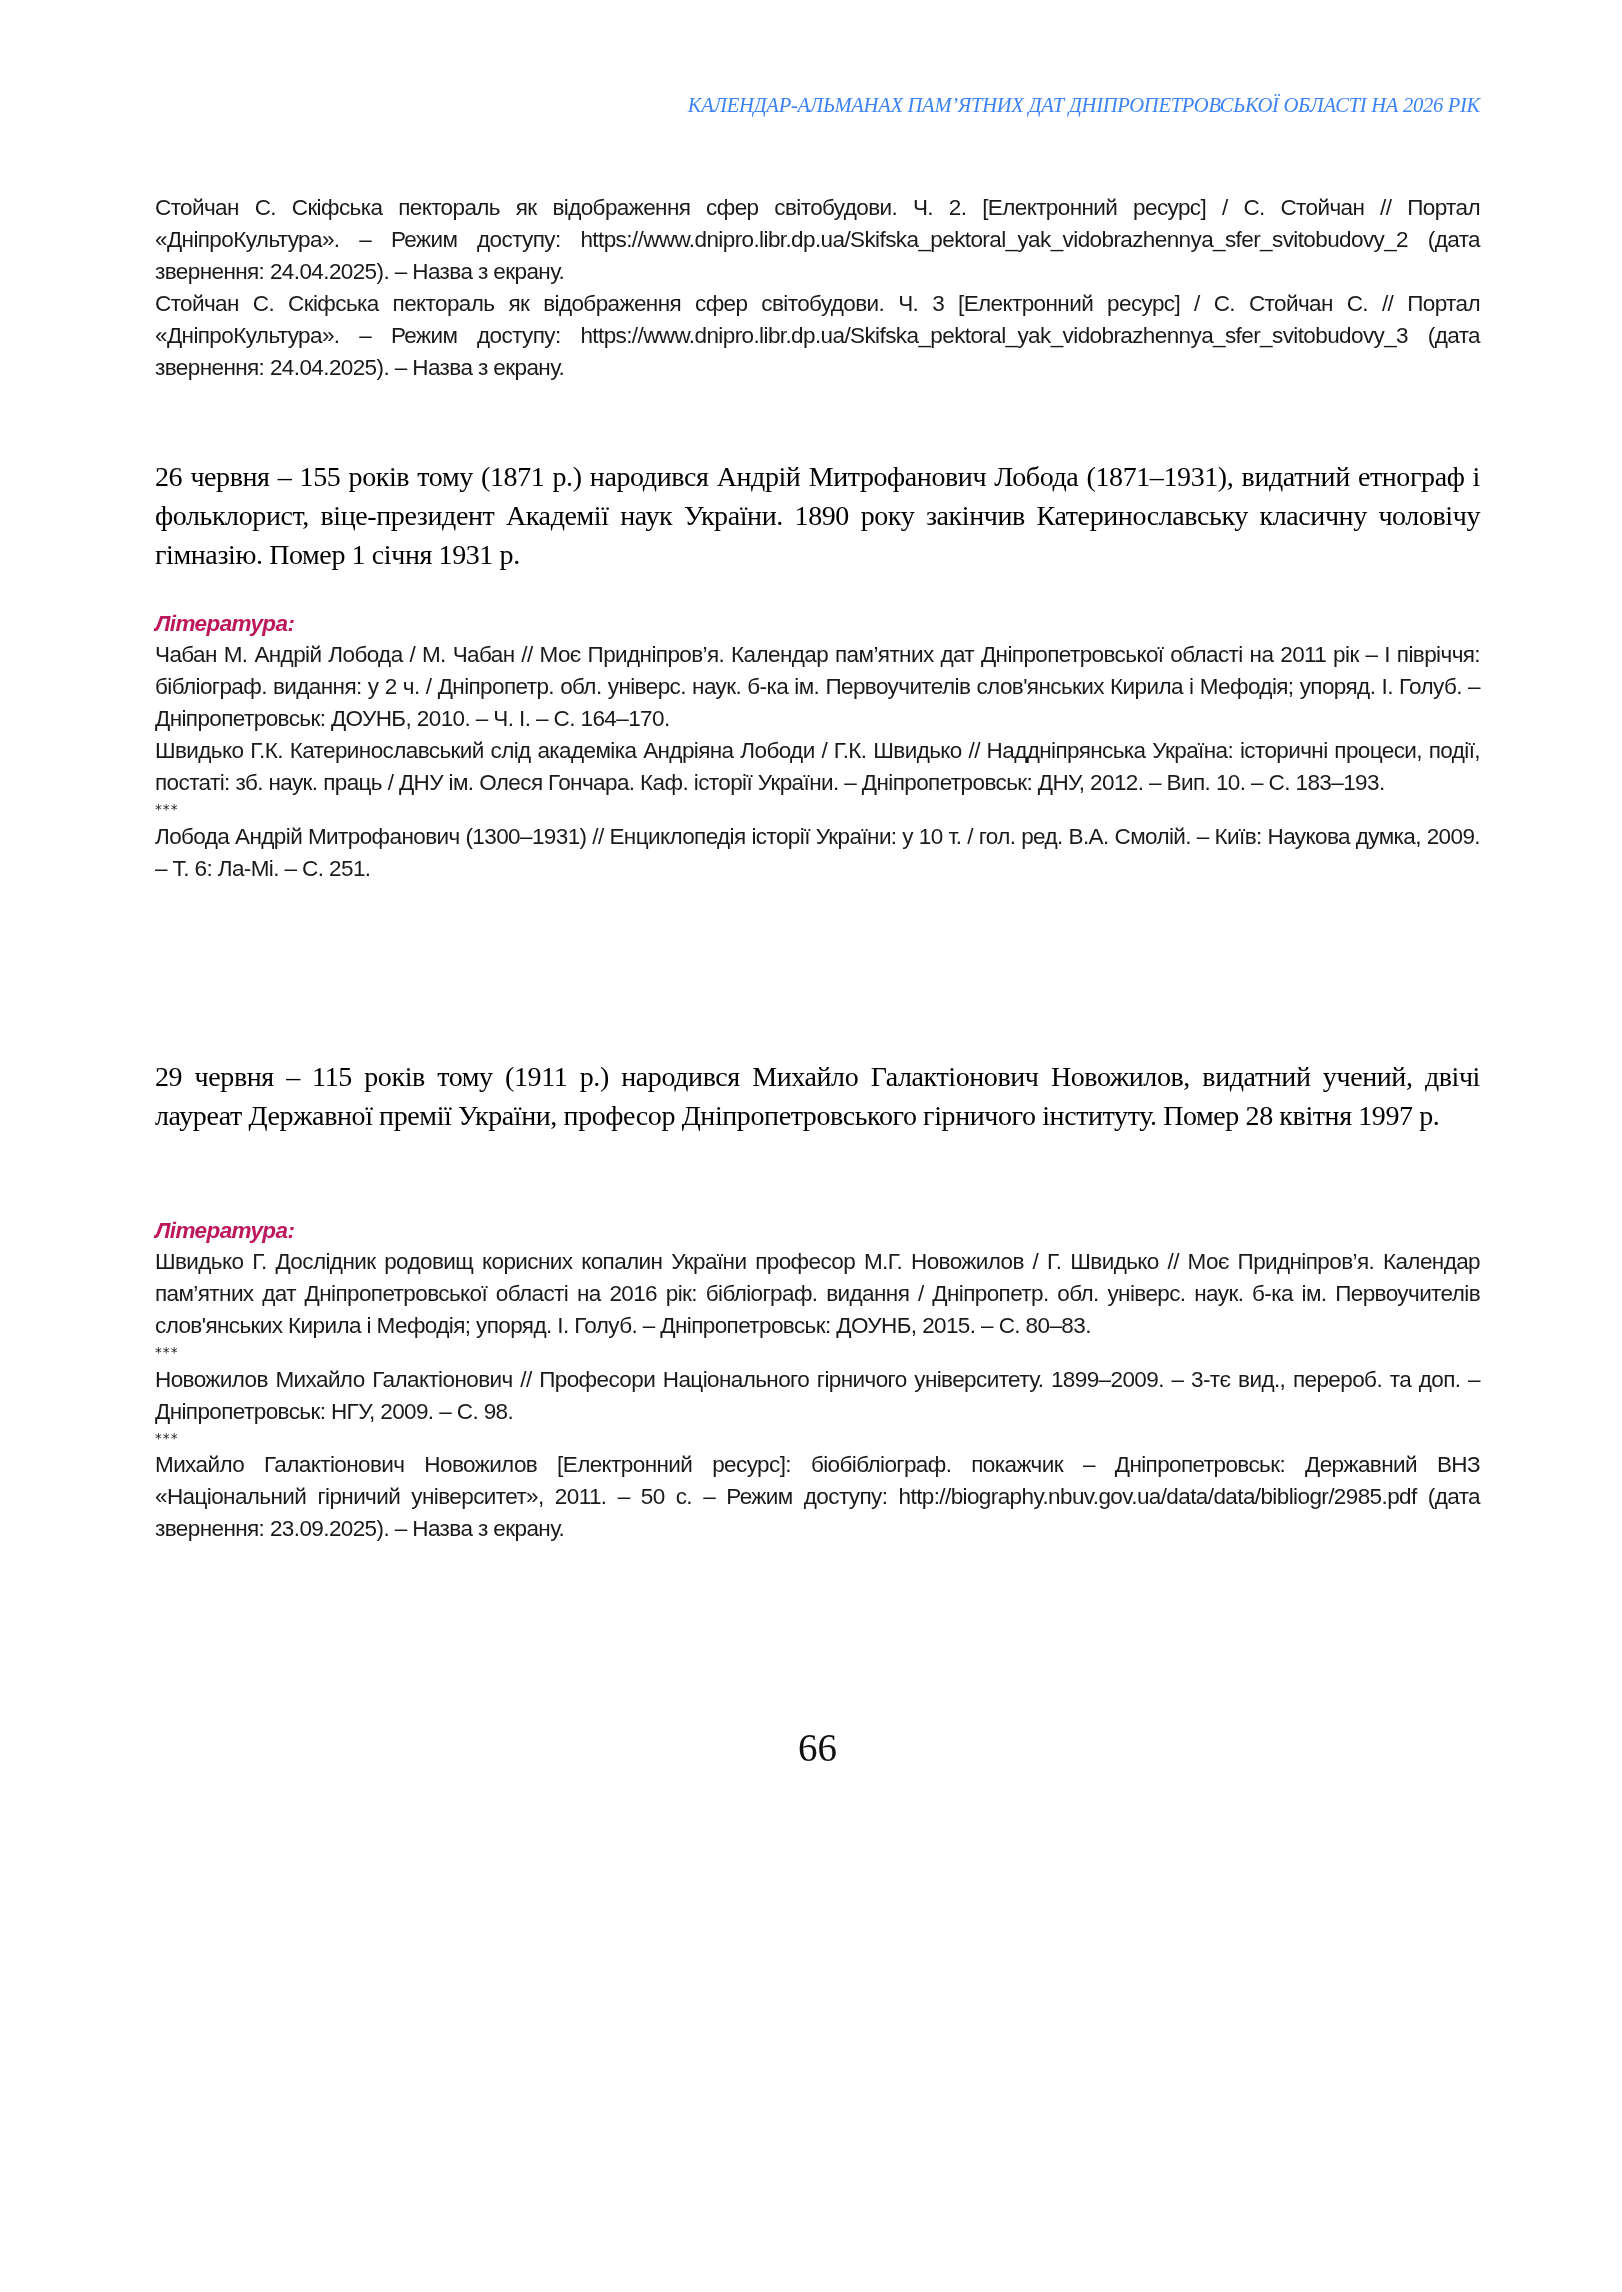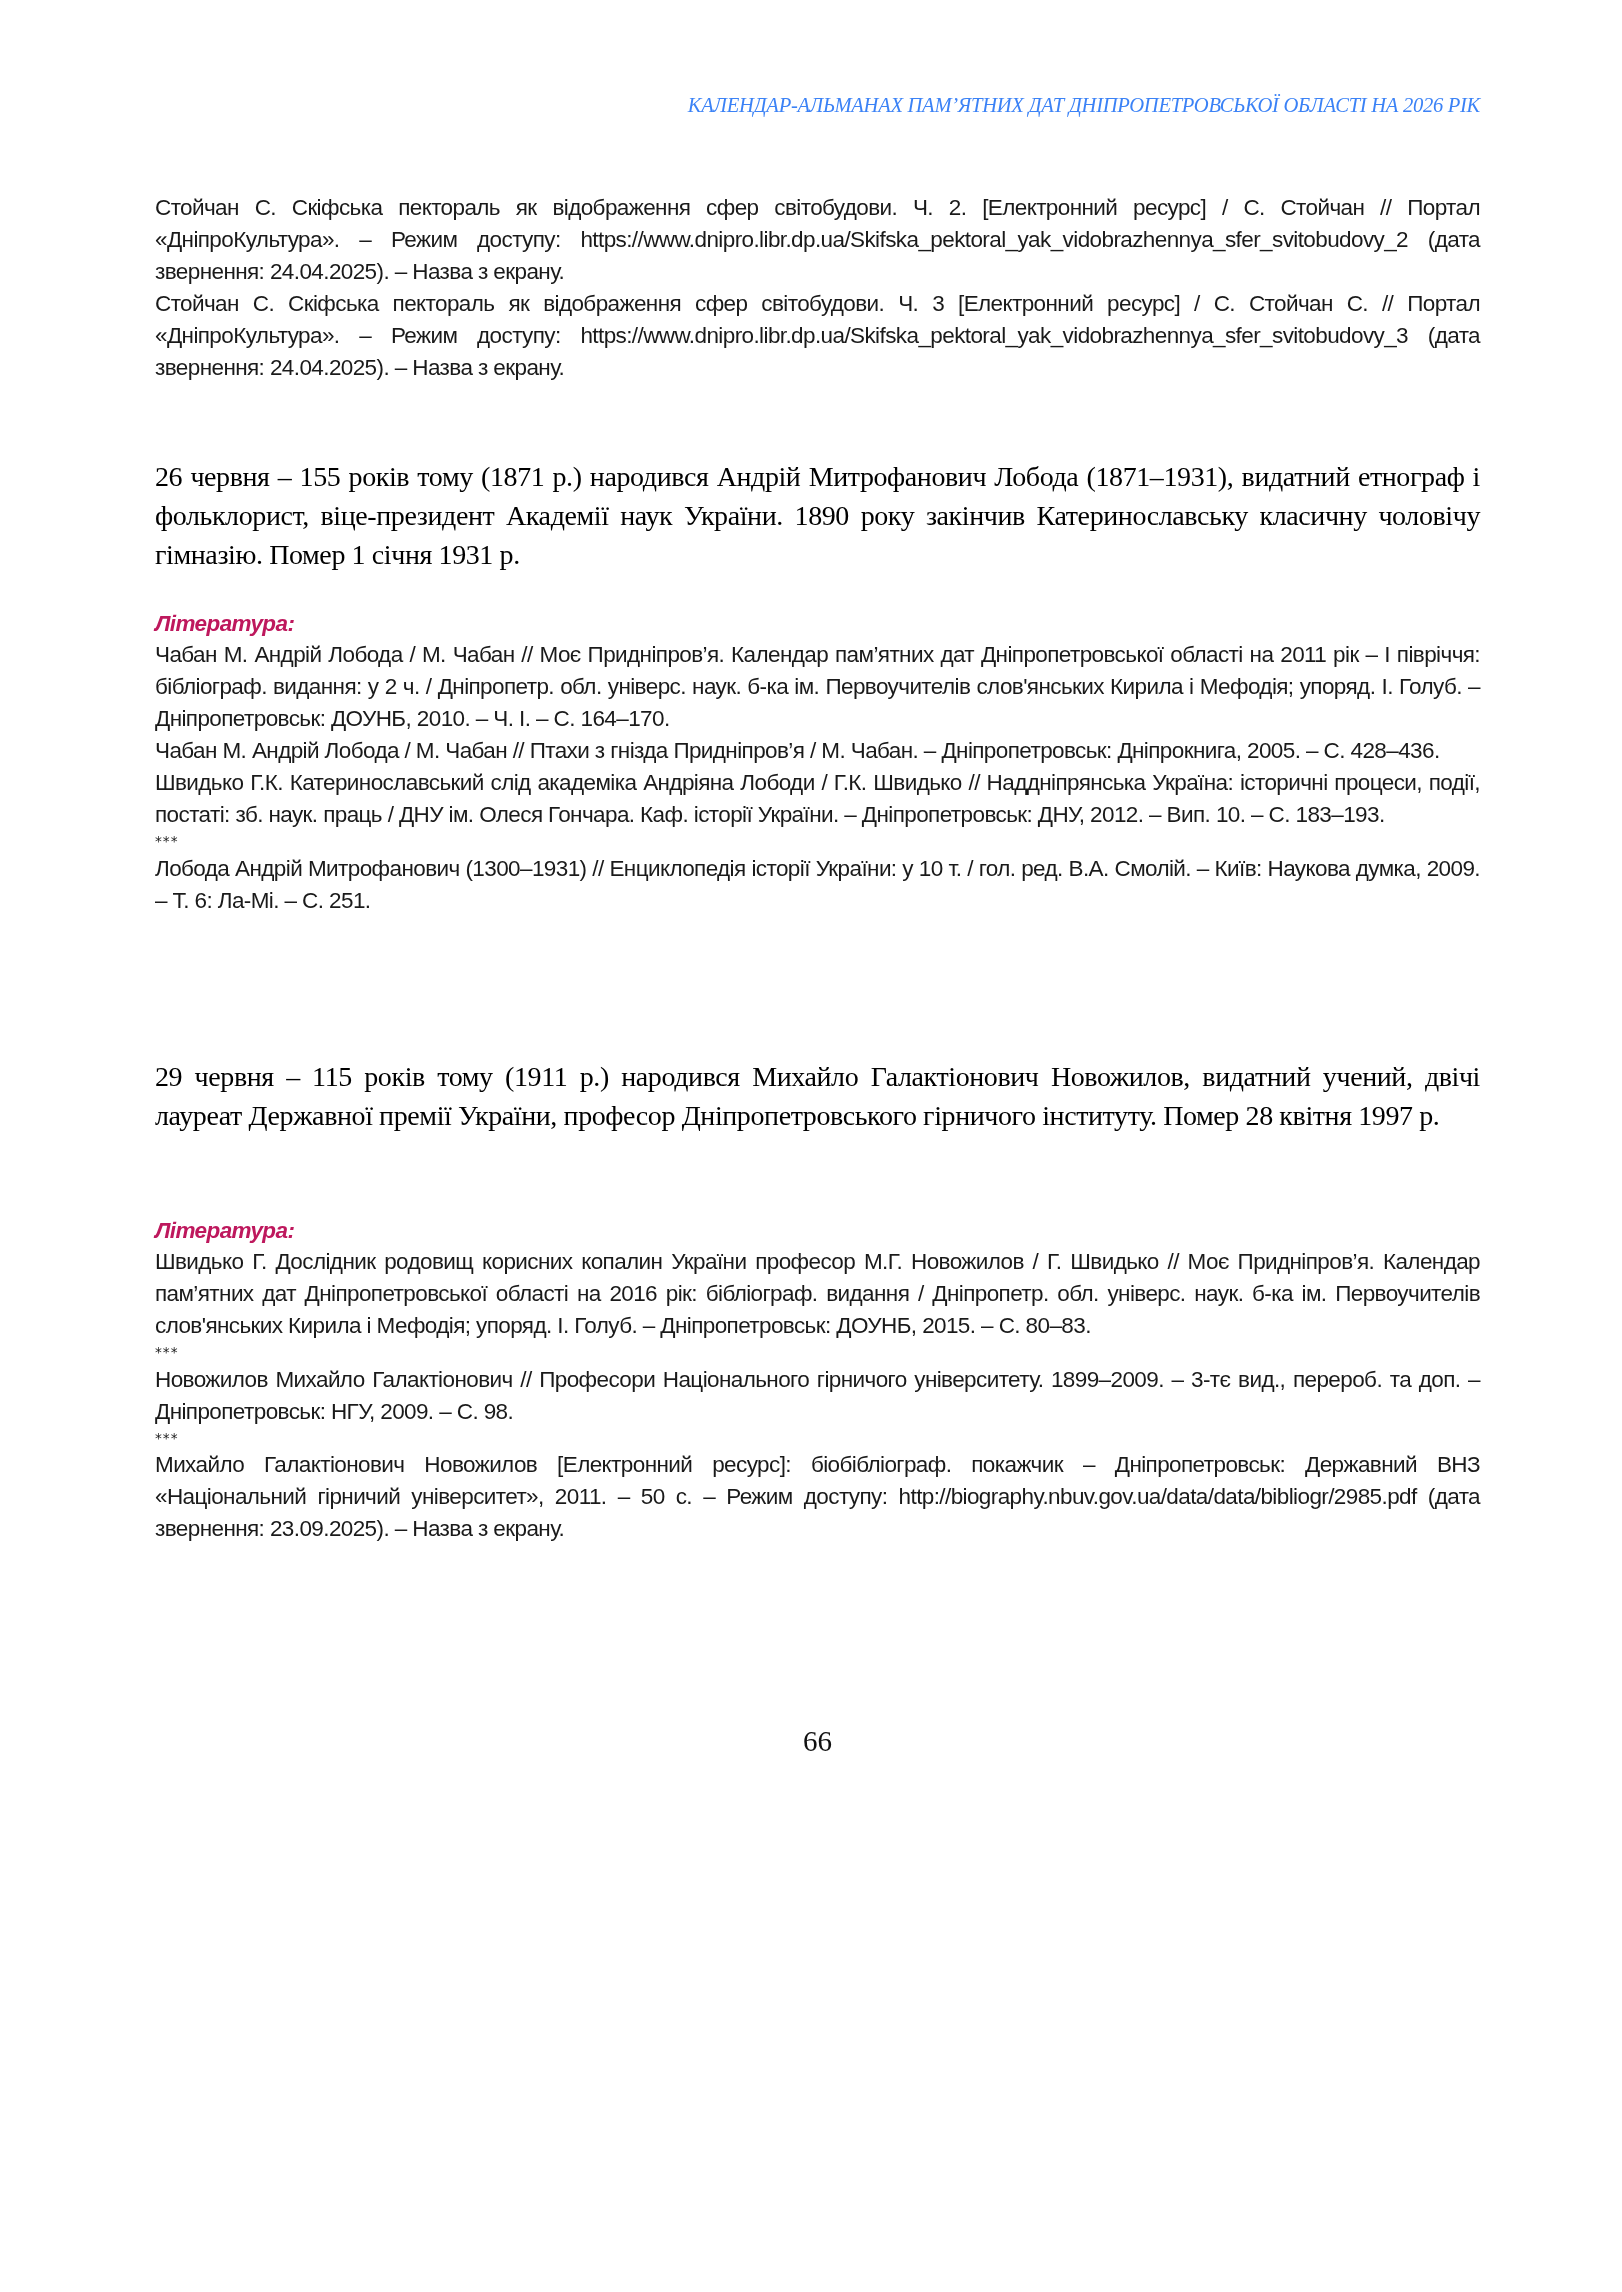--- a/index.html
+++ b/index.html
@@ -13,40 +13,39 @@
   .block1 { position:absolute; top:192px; left:0; width:1325px; }
   .heading { position:absolute; left:0; width:1325px; font-family:"Liberation Serif", serif; font-weight:normal;
     font-size:28px; line-height:39px; text-align:justify; text-align-last:left; letter-spacing:-0.4px; color:#000000; }
   .h1 { top:457px; }
   .h2 { top:1057px; }
   .lit-label { font-family:"Liberation Sans", sans-serif; font-style:italic; font-weight:bold; font-size:22.5px; line-height:31px; color:#be185d; }
   .lit1 { position:absolute; top:608px; left:0; width:1325px; }
   .lit2 { position:absolute; top:1215px; left:0; width:1325px; }
   .stars { font-family:"DejaVu Sans", sans-serif; font-size:13.7px; line-height:21.6px; letter-spacing:1px; }
   .page-number { position:absolute; top:1725px; left:0; width:1325px; text-align:center;
-    font-family:"Liberation Serif", serif; font-size:29px; color:#111; }
+    font-family:"Liberation Serif", serif; font-size:39px; color:#111; }
 </style>
 </head>
 <body>
 
 <div class="page">
 
   <div class="running-header">КАЛЕНДАР-АЛЬМАНАХ ПАМ’ЯТНИХ ДАТ ДНІПРОПЕТРОВСЬКОЇ ОБЛАСТІ НА 2026 РІК</div>
 
   <div class="block1 body-text">
     <p class="entry">Стойчан С. Скіфська пектораль як відображення сфер світобудови. Ч. 2. [Електронний ресурс] / С. Стойчан // Портал «ДніпроКультура». – Режим доступу: https://www.dnipro.libr.dp.ua/Skifska_pektoral_yak_vidobrazhennya_sfer_svitobudovy_2 (дата звернення: 24.04.2025). – Назва з екрану.</p>
     <p class="entry">Стойчан С. Скіфська пектораль як відображення сфер світобудови. Ч. 3 [Електронний ресурс] / С. Стойчан С. // Портал «ДніпроКультура». – Режим доступу: https://www.dnipro.libr.dp.ua/Skifska_pektoral_yak_vidobrazhennya_sfer_svitobudovy_3 (дата звернення: 24.04.2025). – Назва з екрану.</p>
   </div>
 
   <div class="heading h1">26 червня – 155 років тому (1871 р.) народився Андрій Митрофанович Лобода (1871–1931), видатний етнограф і фольклорист, віце-президент Академії наук України. 1890 року закінчив Катеринославську класичну чоловічу гімназію. Помер 1 січня 1931 р.</div>
 
   <div class="lit1 body-text">
     <div class="lit-label">Література:</div>
     <p class="entry">Чабан М. Андрій Лобода / М. Чабан // Моє Придніпров’я. Календар пам’ятних дат Дніпропетровської області на 2011 рік – І півріччя: бібліограф. видання: у 2 ч. / Дніпропетр. обл. універс. наук. б-ка ім. Первоучителів слов'янських Кирила і Мефодія; упоряд. І. Голуб. – Дніпропетровськ: ДОУНБ, 2010. – Ч. І. – С. 164–170.</p>
-    <p class="entry">Чабан М. Андрій Лобода / М. Чабан // Птахи з гнізда Придніпров’я / М. Чабан. – Дніпропетровськ: Дніпрокнига, 2005. – С. 428–436.</p>
     <p class="entry">Швидько Г.К. Катеринославський слід академіка Андріяна Лободи / Г.К. Швидько // Наддніпрянська Україна: історичні процеси, події, постаті: зб. наук. праць / ДНУ ім. Олеся Гончара. Каф. історії України. – Дніпропетровськ: ДНУ, 2012. – Вип. 10. – С. 183–193.</p>
     <div class="stars">***</div>
     <p class="entry">Лобода Андрій Митрофанович (1300–1931) // Енциклопедія історії України: у 10 т. / гол. ред. В.А. Смолій. – Київ: Наукова думка, 2009. – Т. 6: Ла-Мі. – С. 251.</p>
   </div>
 
   <div class="heading h2">29 червня – 115 років тому (1911 р.) народився Михайло Галактіонович Новожилов, видатний учений, двічі лауреат Державної премії України, професор Дніпропетровського гірничого інституту. Помер 28 квітня 1997 р.</div>
 
   <div class="lit2 body-text">
     <div class="lit-label">Література:</div>
     <p class="entry">Швидько Г. Дослідник родовищ корисних копалин України професор М.Г. Новожилов / Г. Швидько // Моє Придніпров’я. Календар пам’ятних дат Дніпропетровської області на 2016 рік: бібліограф. видання / Дніпропетр. обл. універс. наук. б-ка ім. Первоучителів слов'янських Кирила і Мефодія; упоряд. І. Голуб. – Дніпропетровськ: ДОУНБ, 2015. – С. 80–83.</p>

